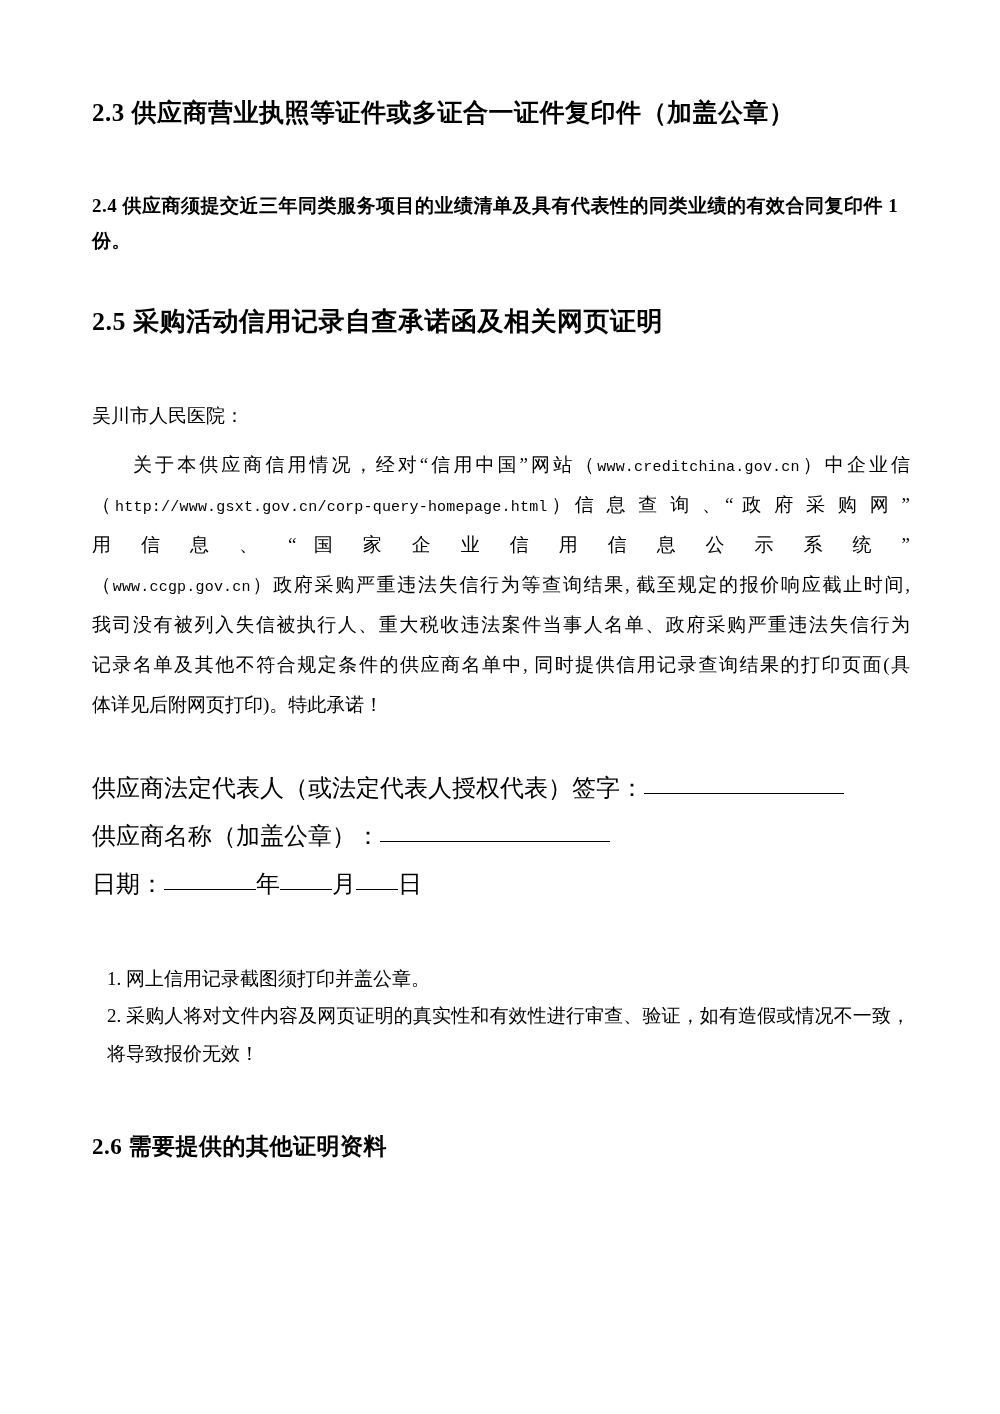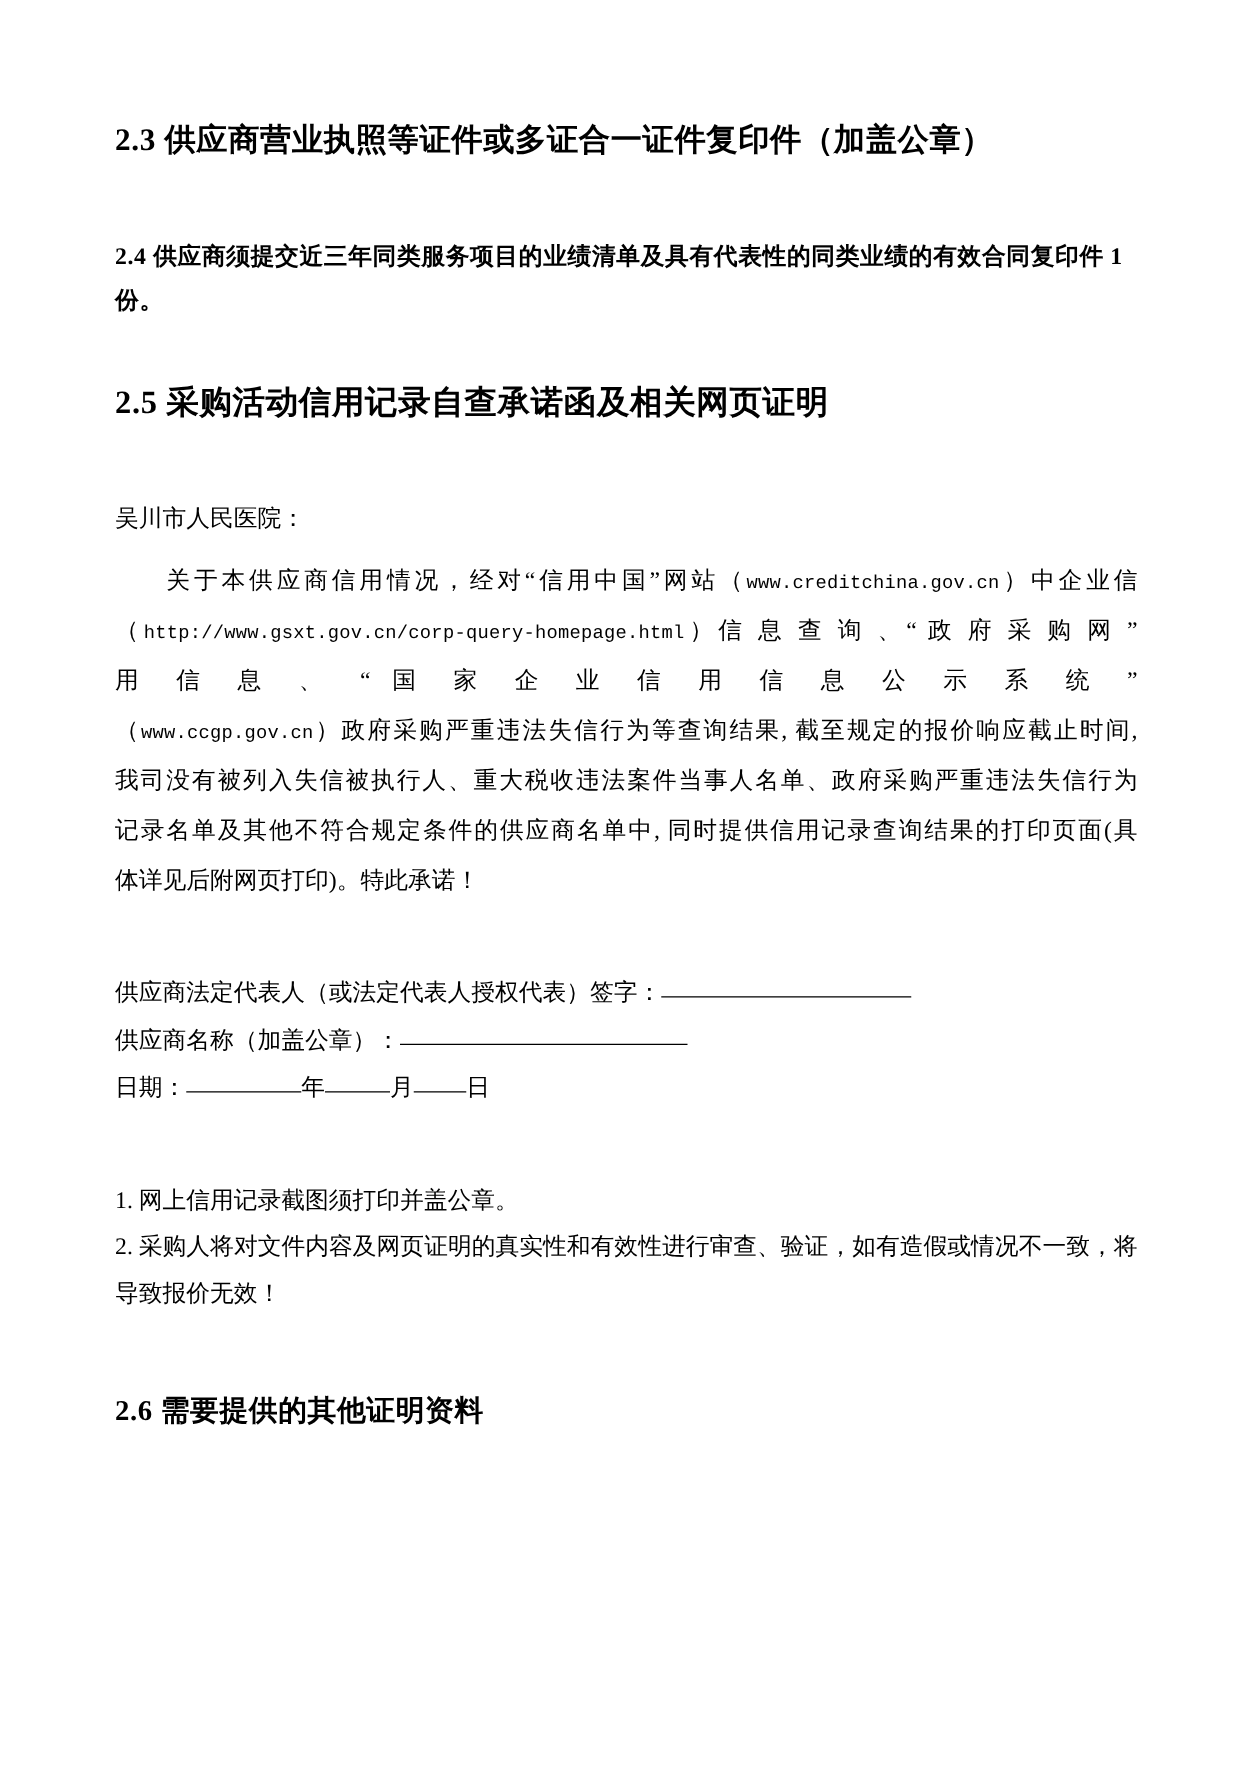--- a/index.html
+++ b/index.html
@@ -67,39 +67,40 @@
     font-size: 15px;
     letter-spacing: 0.2px;
   }
   .just-line {
     display: block;
     text-align: justify;
     text-align-last: justify;
   }
 
   .sig-block {
-    margin-top: 52px;
-    font-size: 19px;
+    margin-top: 40px;
+    font-size: 24px;
     line-height: 2.0;
   }
   .sig-line-1 .fill { display: inline-block; width: 200px; border-bottom: 1px solid #000; vertical-align: 2px; }
   .sig-line-2 .fill { display: inline-block; width: 230px; border-bottom: 1px solid #000; vertical-align: 2px; }
   .u-s { display: inline-block; width: 92px; border-bottom: 1px solid #000; vertical-align: 2px; }
   .u-m { display: inline-block; width: 52px; border-bottom: 1px solid #000; vertical-align: 2px; }
   .u-d { display: inline-block; width: 42px; border-bottom: 1px solid #000; vertical-align: 2px; }
 
   .notes {
     margin-top: 52px;
     font-size: 19px;
     line-height: 1.95;
   }
   .notes-title { font-size: 19px; }
   .note-item {
     text-align: justify;
     text-justify: inter-ideograph;
+    margin-left: 15px;
   }
 
   .spacer-before-26 { height: 58px; }
 
   .footer {
     position: absolute;
     left: 0;
     right: 0;
     top: 1308px;
     text-align: center;

